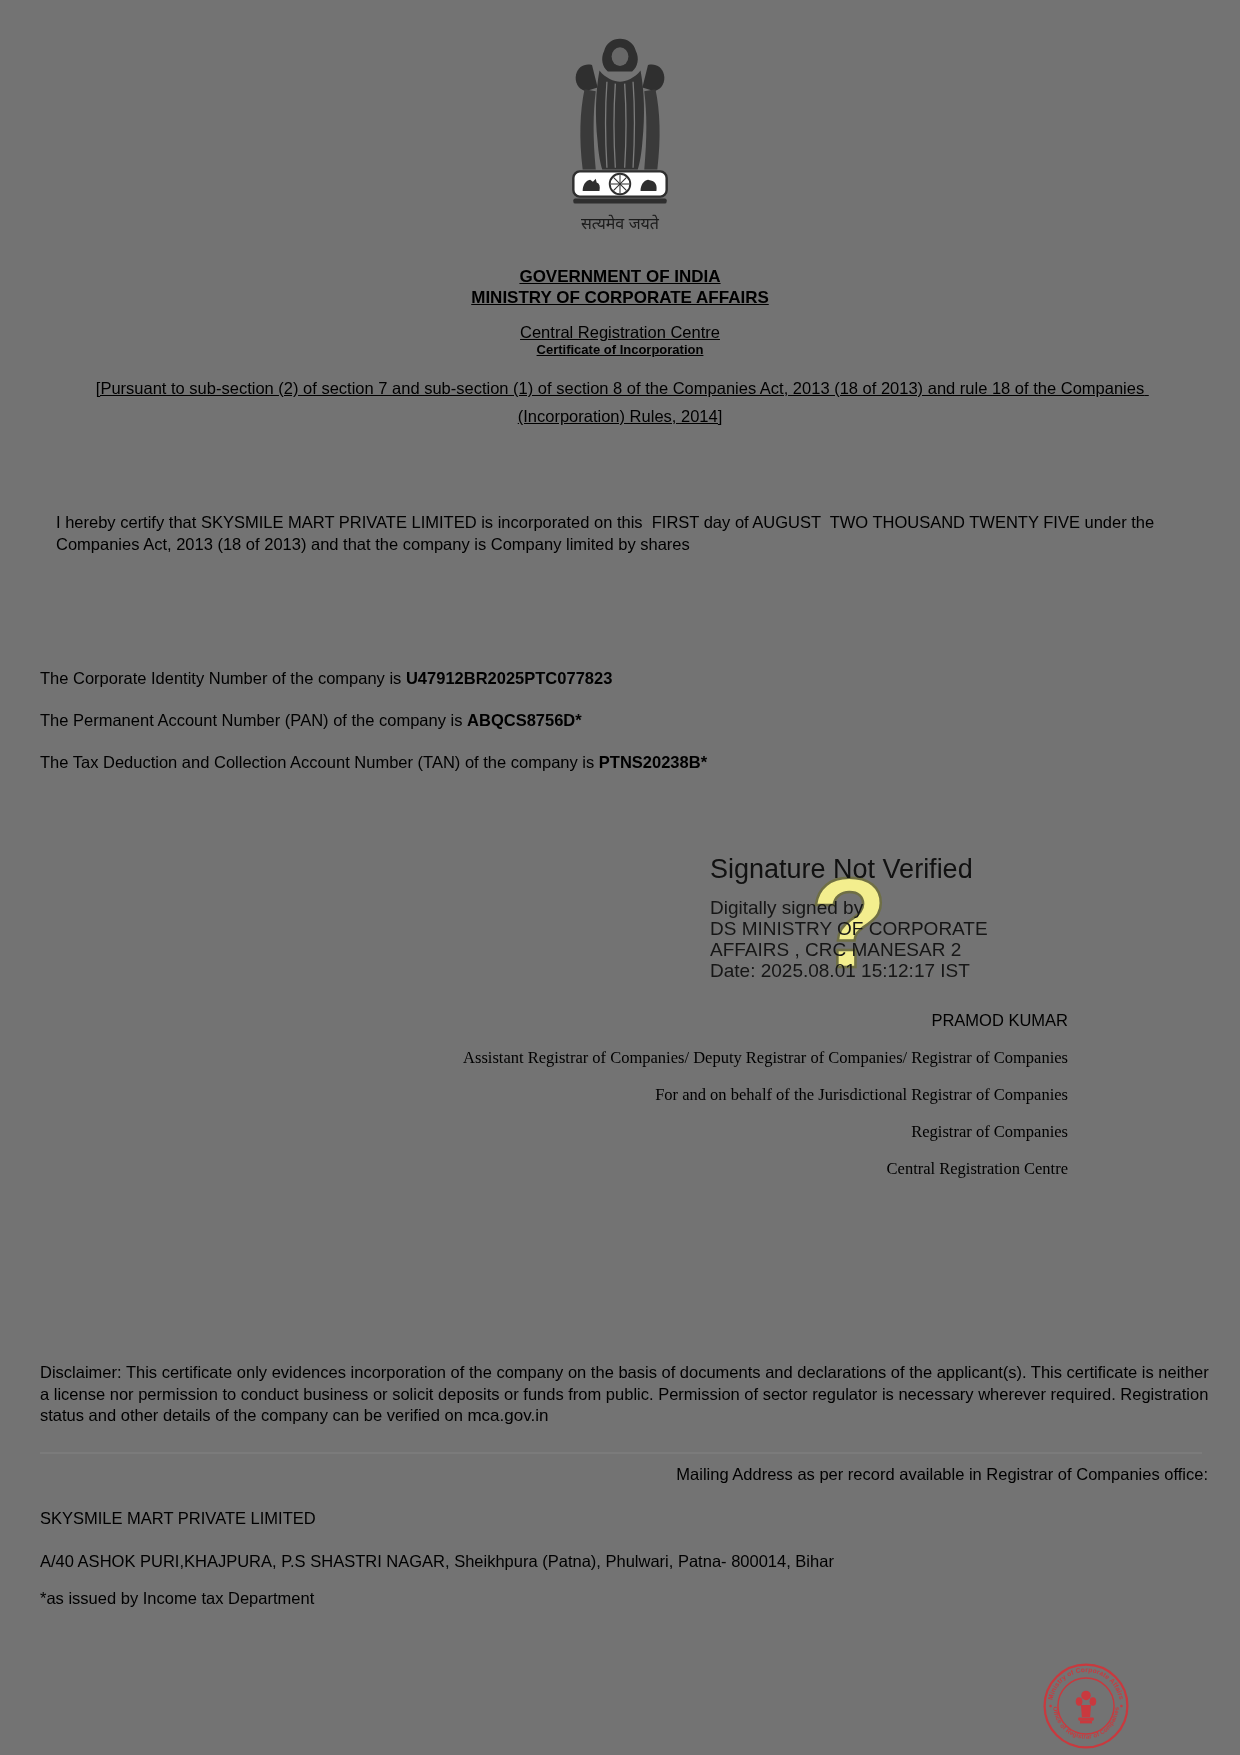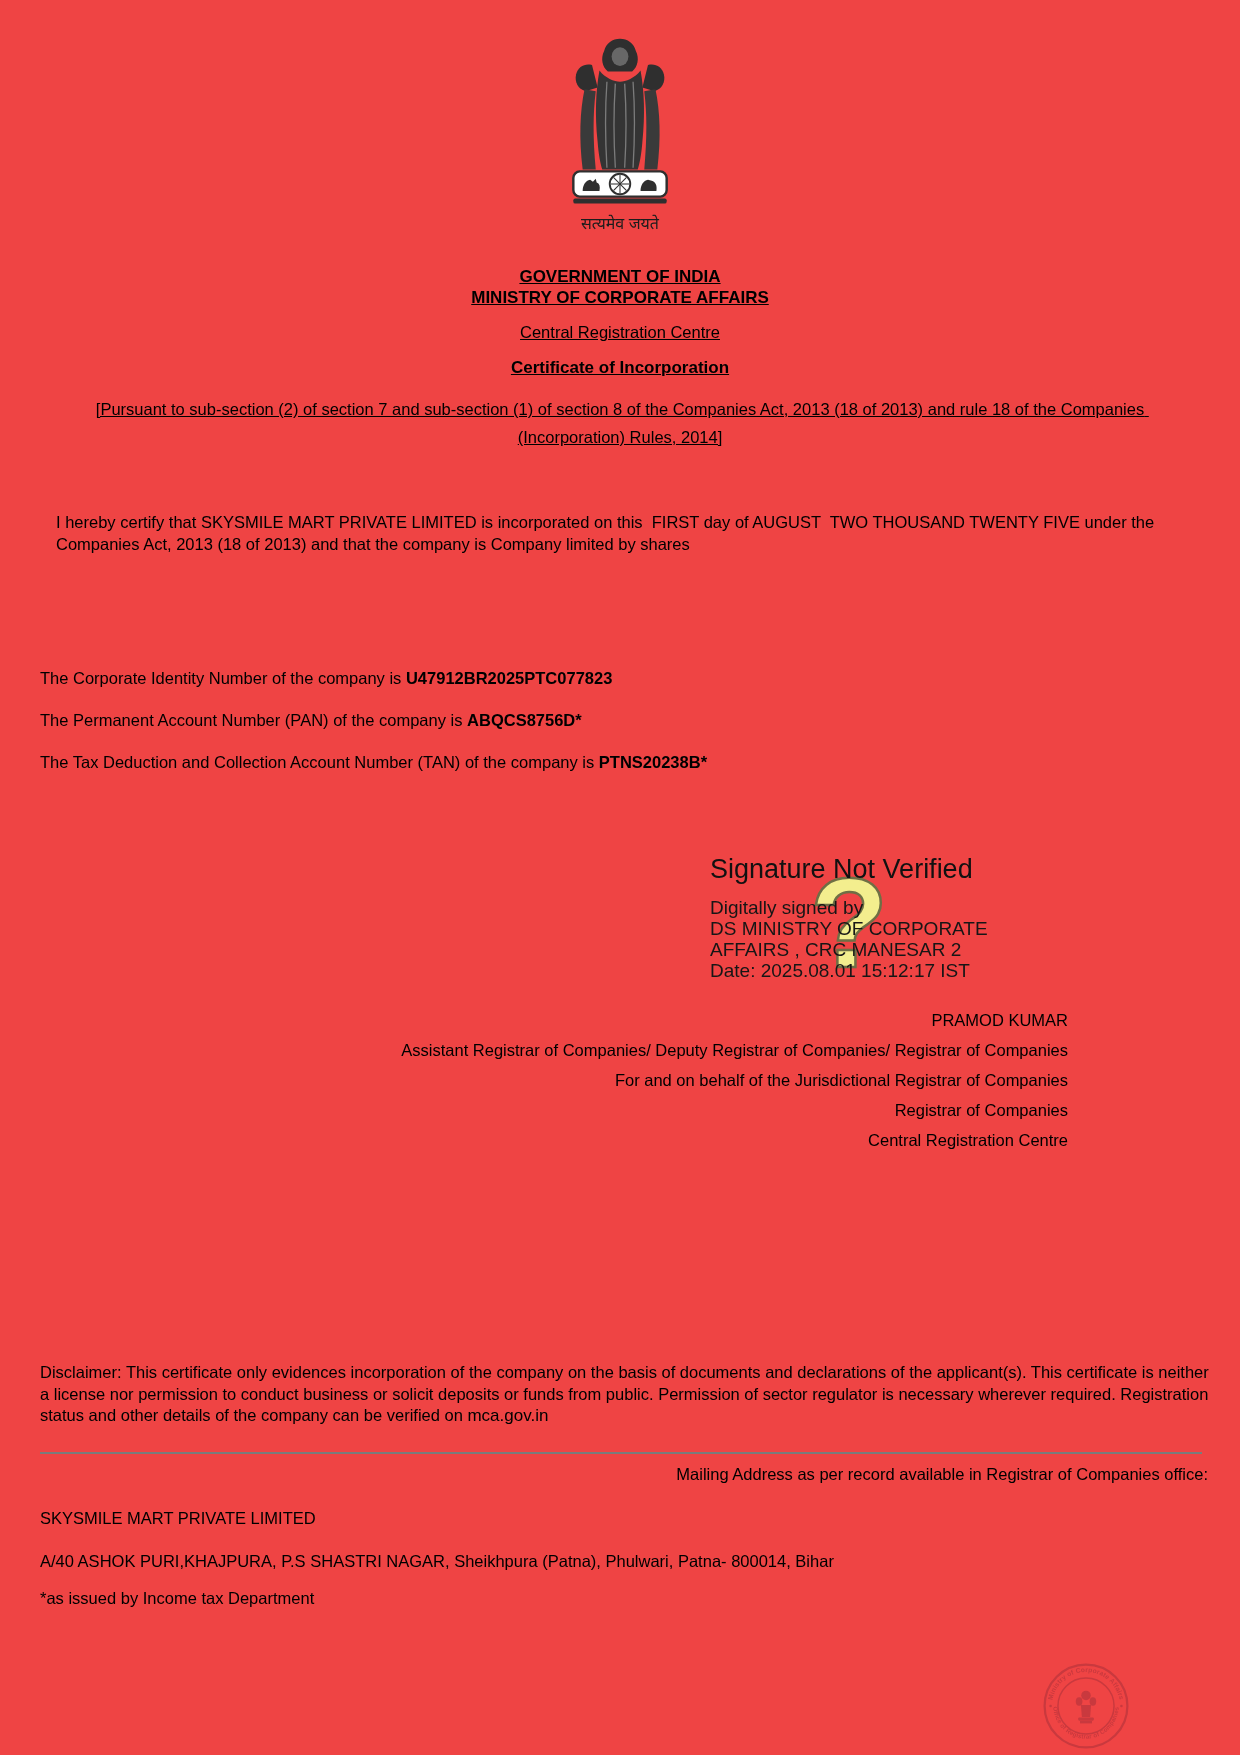--- a/index.html
+++ b/index.html
@@ -1,39 +1,39 @@
 <!DOCTYPE html>
 <html><head>
 <meta charset="utf-8">
 <style>
   * { margin: 0; padding: 0; box-sizing: border-box; }
   html, body { background: #ffffff; }
   .page {
     position: relative;
     width: 1240px;
     height: 1755px;
-    background: #ef4444;
+    background: #737373;
     font-family: "Liberation Sans", sans-serif;
     color: #000000;
     overflow: hidden;
     padding-left: 24px;
   }
   .abs { position: absolute; }
   .txt { font-size: 16.5px; line-height: 21.5px; white-space: pre-wrap; }
   .bold { font-weight: bold; }
 
   
   .emblem-wrap { top: 32px; left: 0; right: 0; display: flex; flex-direction: column; align-items: center; }
   .emblem-caption { margin-top: 2px; font-size: 16px; color: #1c1c1c; }
 
   
   .header-block { top: 266px; left: 40px; width: 1160px; text-align: center; text-decoration: underline; }
   .hdr-bold { font-size: 17px; font-weight: bold; line-height: 21px; }
   .hdr-crc { font-size: 16.5px; margin-top: 15px; }
-  .hdr-cert { font-size: 17px; font-weight: bold; margin-top: 16px; }
+  .hdr-cert { font-size: 13px; font-weight: bold; margin-top: 0; }
   .hdr-pursuant { font-size: 16.5px; line-height: 28px; margin-top: 17px; white-space: pre-wrap; }
 
   
   .certify { top: 512px; left: 56px; width: 1168px; }
   .cin-line { top: 668px; left: 40px; width: 1168px; }
   .pan-line { top: 710px; left: 40px; width: 1168px; }
   .tan-line { top: 752px; left: 40px; width: 1168px; }
   .given-line { top: 805px; left: 40px; width: 1168px; }
 
   
@@ -44,21 +44,21 @@
     position: absolute; z-index: 1; left: 100px; top: 6px;
     font-size: 128px; line-height: 1; font-weight: bold;
     color: #f3ee8e;
     -webkit-text-stroke: 2.5px #6f6f45;
     text-shadow: 0 0 1px #8a8a55;
   }
 
   
   .registrar-block { top: 1012px; right: 172px; width: 980px; text-align: right; }
   .registrar-block .r-line { font-size: 16.5px; line-height: 17px; }
-  .registrar-block .r-line + .r-line { margin-top: 13px; }
+  .registrar-block .r-line + .r-line { margin-top: 20px; font-family: Liberation Serif, serif; }
 
   
   .disclaimer { top: 1362px; left: 40px; width: 1172px; }
   .mca-link { font-size: 17px; }
 
   
   .divider { top: 1452px; left: 40px; width: 1162px; height: 0; border-top: 2px solid #7b7b7b; }
 
   
   .mailing-heading { top: 1464px; left: 40px; width: 1168px; text-align: right; }

